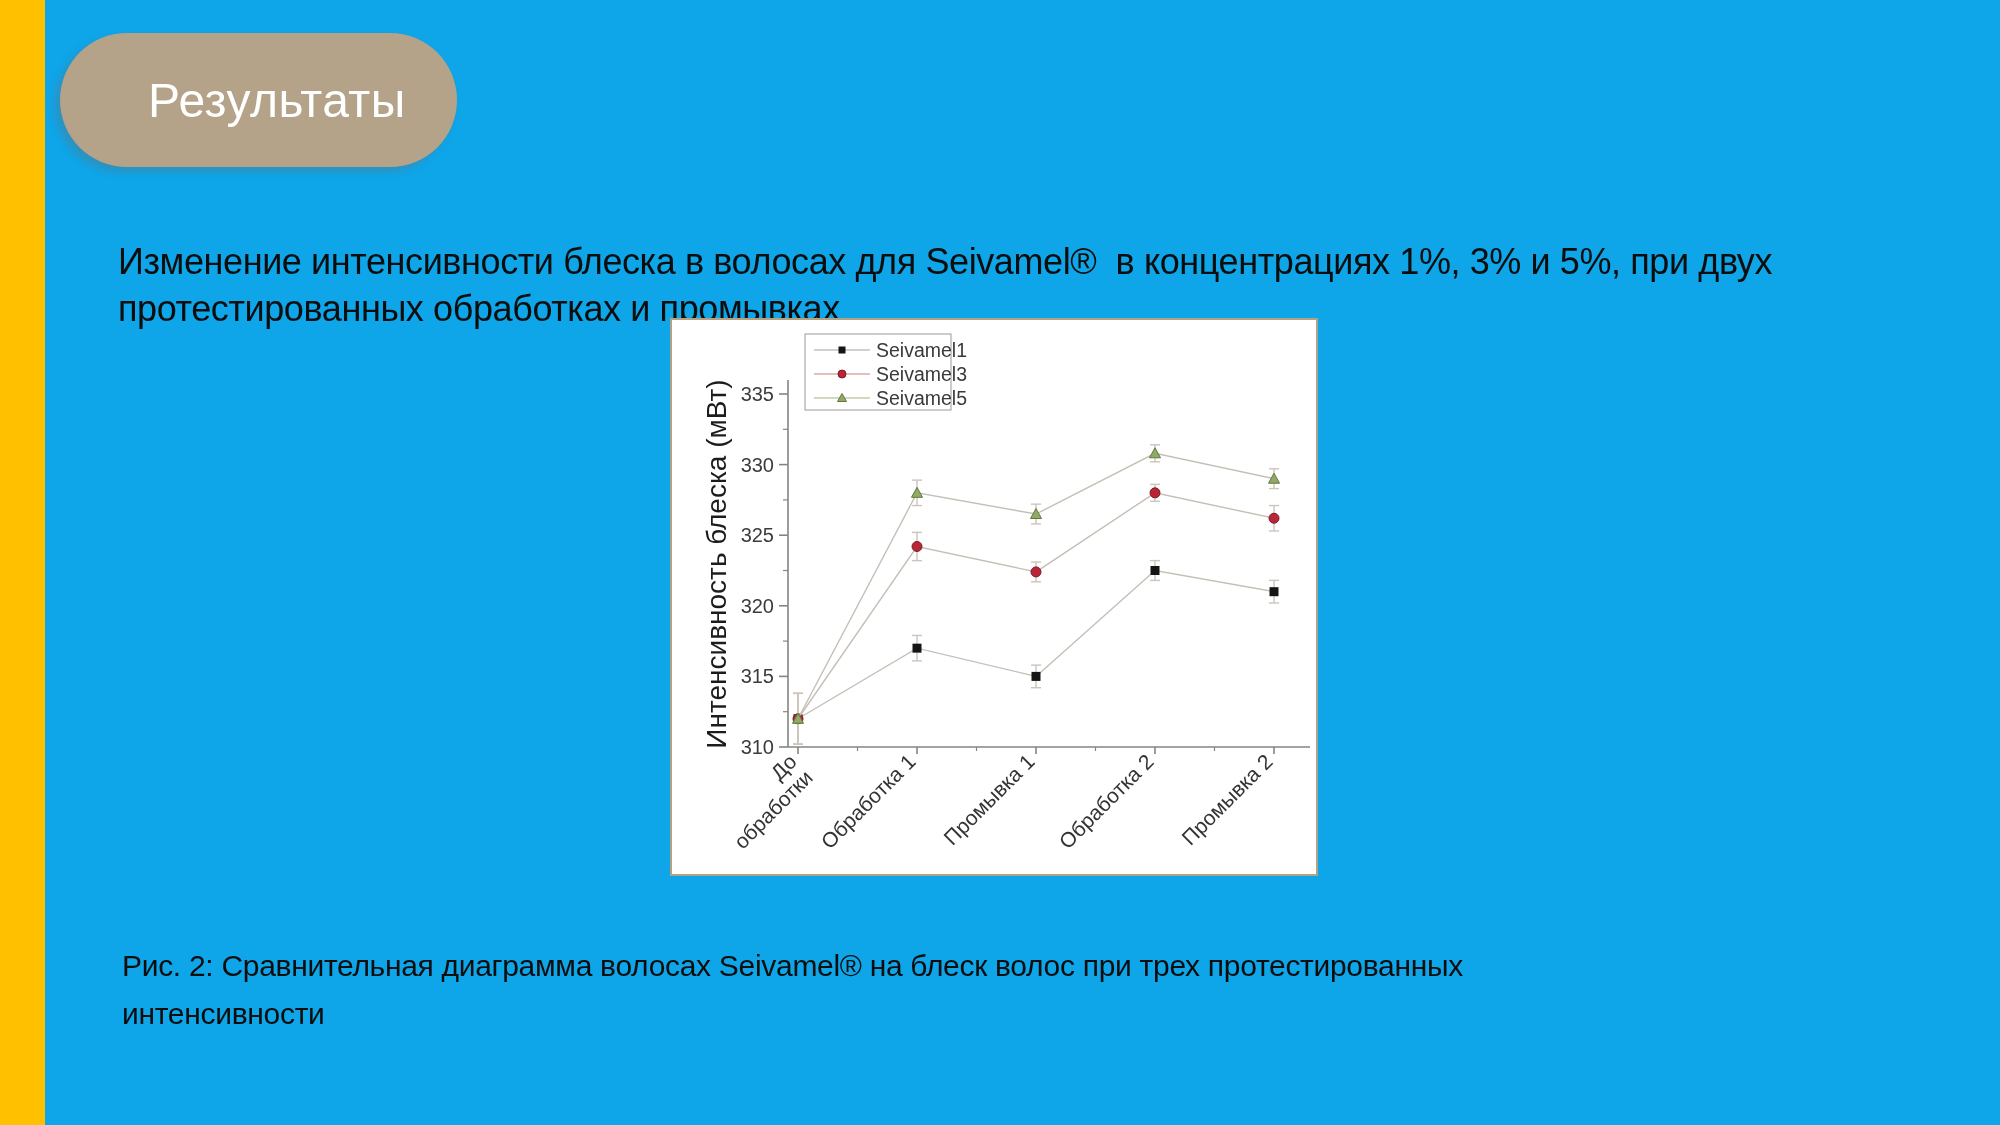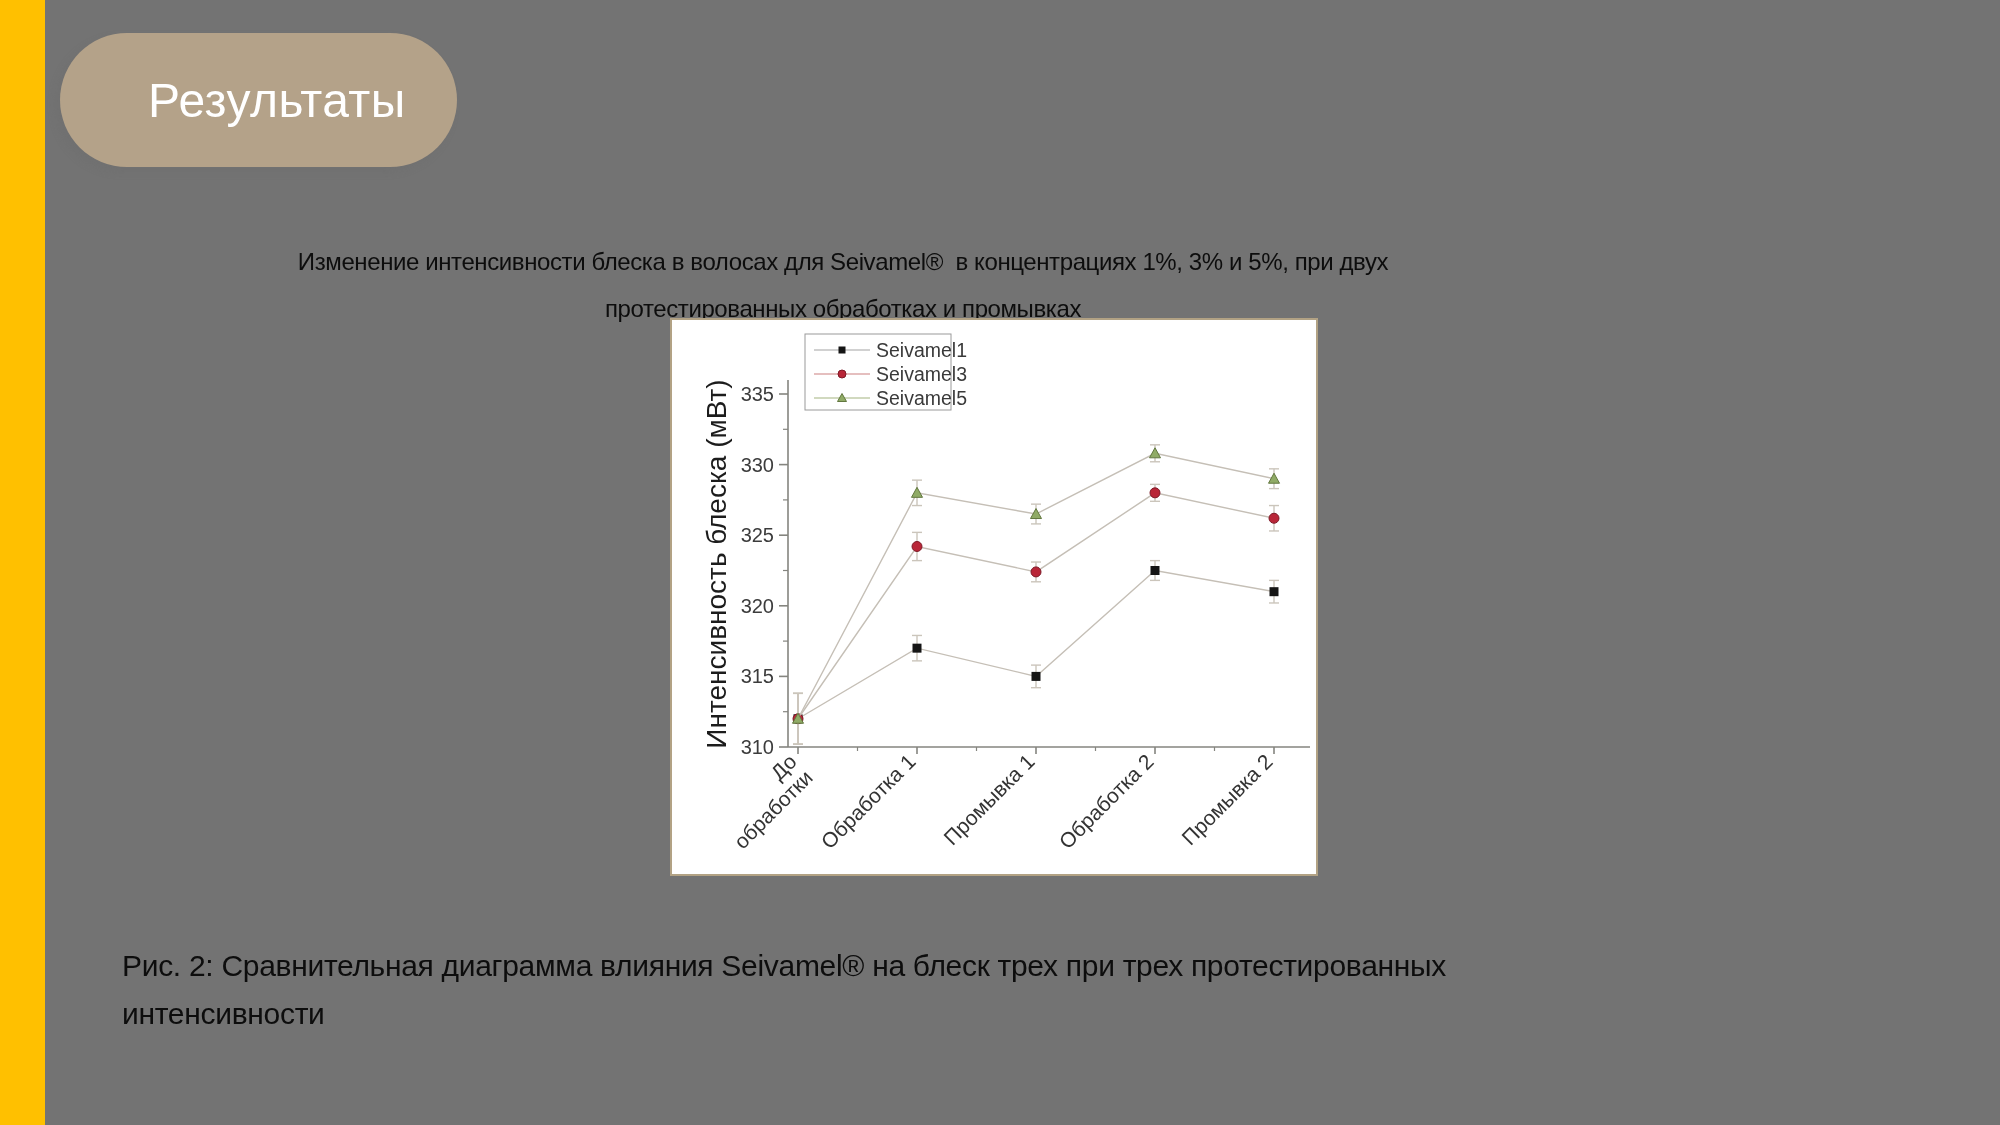--- a/index.html
+++ b/index.html
@@ -1,28 +1,28 @@
 <!DOCTYPE html>
 <html><head>
 <meta charset="utf-8">
 <style>
   html,body{margin:0;padding:0;background:#fff;}
   .slide{
-    position:relative;width:2000px;height:1125px;background:#737373;overflow:hidden;
+    position:relative;width:2000px;height:1125px;background:#0ea5e9;overflow:hidden;
     font-family:"Liberation Sans",sans-serif;color:#000;
   }
   .accent-bar{position:absolute;left:0;top:0;width:45px;height:1125px;}
   .title-pill{
     position:absolute;left:60px;top:33px;width:397px;height:134px;border-radius:67px;
     display:flex;align-items:center;box-shadow:-5px 5px 7px rgba(110,110,110,0.35);
   }
   .title-pill span{
     padding-left:88px;font-size:48px;color:#ffffff;letter-spacing:0.5px;
   }
-  .intro{position:absolute;left:118px;top:238px;width:1450px;font-size:24px;letter-spacing:-0.4px;line-height:47px;color:#0d0d0d;text-align:center;}
+  .intro{position:absolute;left:118px;top:238px;width:1450px;font-size:36px;letter-spacing:-0.4px;line-height:47px;color:#0d0d0d;}
   .intro div{white-space:pre;}
   .caption{position:absolute;left:122px;top:942px;width:1600px;font-size:30px;letter-spacing:-0.3px;line-height:48px;color:#0d0d0d;}
   .caption div{white-space:pre;}
   .figure-frame{
     position:absolute;left:670px;top:318px;width:648px;height:558px;
     background:#ffffff;border:2px solid #b2a284;box-sizing:border-box;
   }
   .figure-frame svg{display:block;font-family:"Liberation Sans",sans-serif;}
 </style>
 </head>
@@ -169,16 +169,16 @@
           <g>
             <line x1="142" y1="78" x2="198" y2="78" stroke="#c2cdaa" stroke-width="1.4"></line>
             <path d="M170,73.5 L174.5,81.5 L165.5,81.5 Z" fill="#90ab66" stroke="#62773f" stroke-width="1"></path>
             <text x="204" y="85" font-size="19.5" fill="#3a3a3a">Seivamel5</text>
           </g>
         </g>
       </svg>
   </div>
 
   <div class="caption">
-    <div>Рис. 2: Сравнительная диаграмма влияния Seivamel® на блеск трех при трех протестированных</div>
+    <div>Рис. 2: Сравнительная диаграмма волосах Seivamel® на блеск волос при трех протестированных</div>
     <div>интенсивности</div>
   </div>
 </div>
 
 </body></html>

